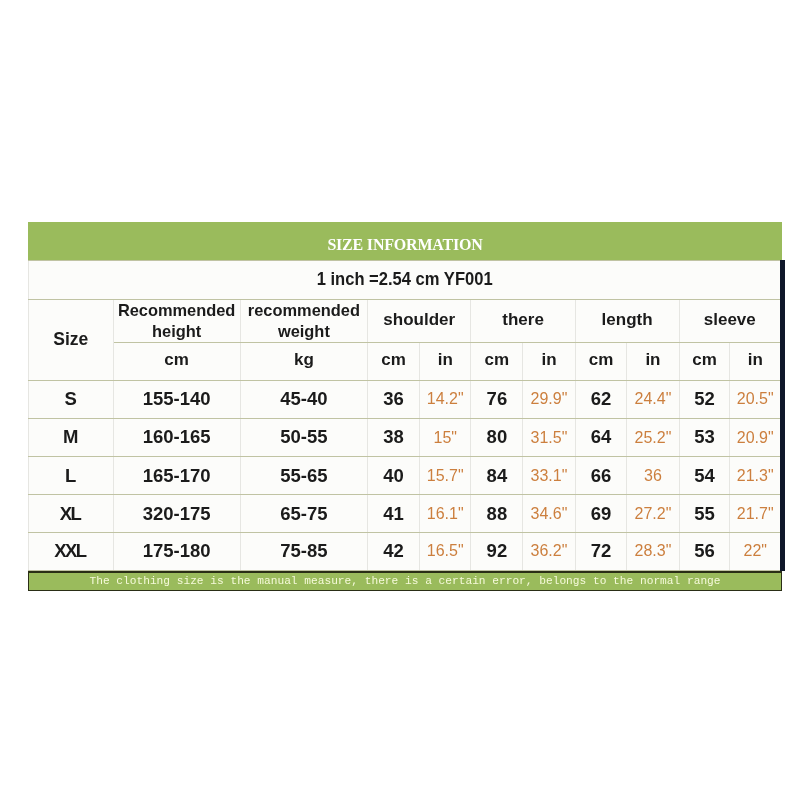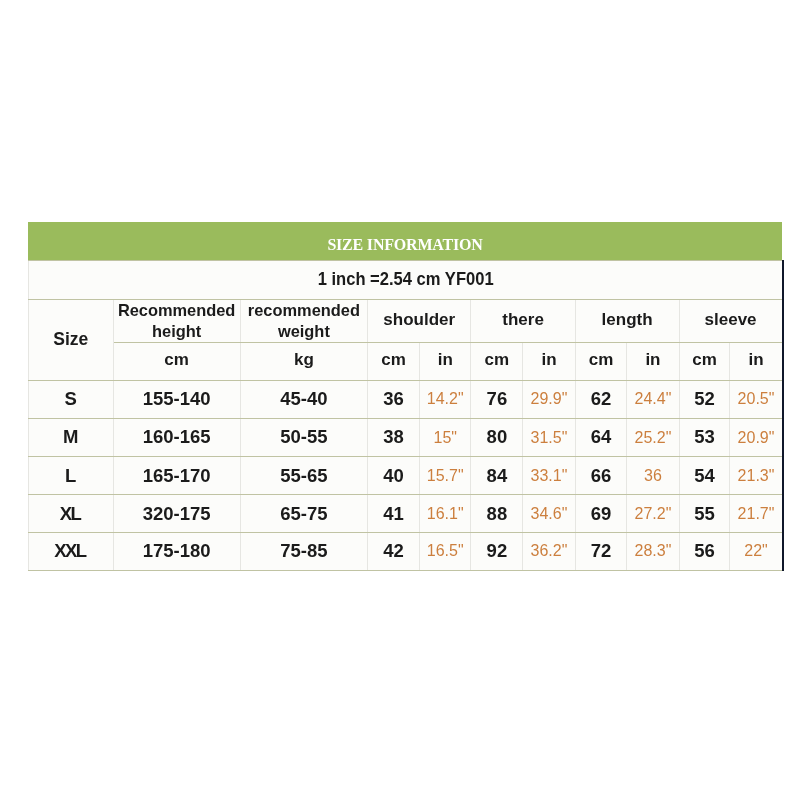--- a/index.html
+++ b/index.html
@@ -33,21 +33,21 @@
     padding-top: 8px;
     box-sizing: border-box;
   }
 
   table.size {
     width: 754px;
     border-collapse: collapse;
     table-layout: fixed;
     background: #fcfcfa;
     border-left: 1px solid #c3c79f;
-    border-right: 2px solid #0f172a;
+    border-right: 5px solid #0f172a;
   }
   table.size td {
     border-top: 1px solid #c0c3a3;
     border-bottom: 1px solid #c0c3a3;
     border-left: 1px solid #e6e6e2;
     border-right: 1px solid #e6e6e2;
     text-align: center;
     vertical-align: middle;
     font-family: "Liberation Sans", sans-serif;
     font-weight: bold;
@@ -202,14 +202,17 @@
           <td class="">92</td>
           <td class="inch">36.2"</td>
           <td class="">72</td>
           <td class="inch">28.3"</td>
           <td class="">56</td>
           <td class="inch">22"</td>
         </tr>
       </tbody>
   </table>
 
+  <div class="footer-bar">
+    <span>The clothing size is the manual measure, there is a certain error, belongs to the normal range</span>
+  </div>
 
 </div>
 
 </body></html>

